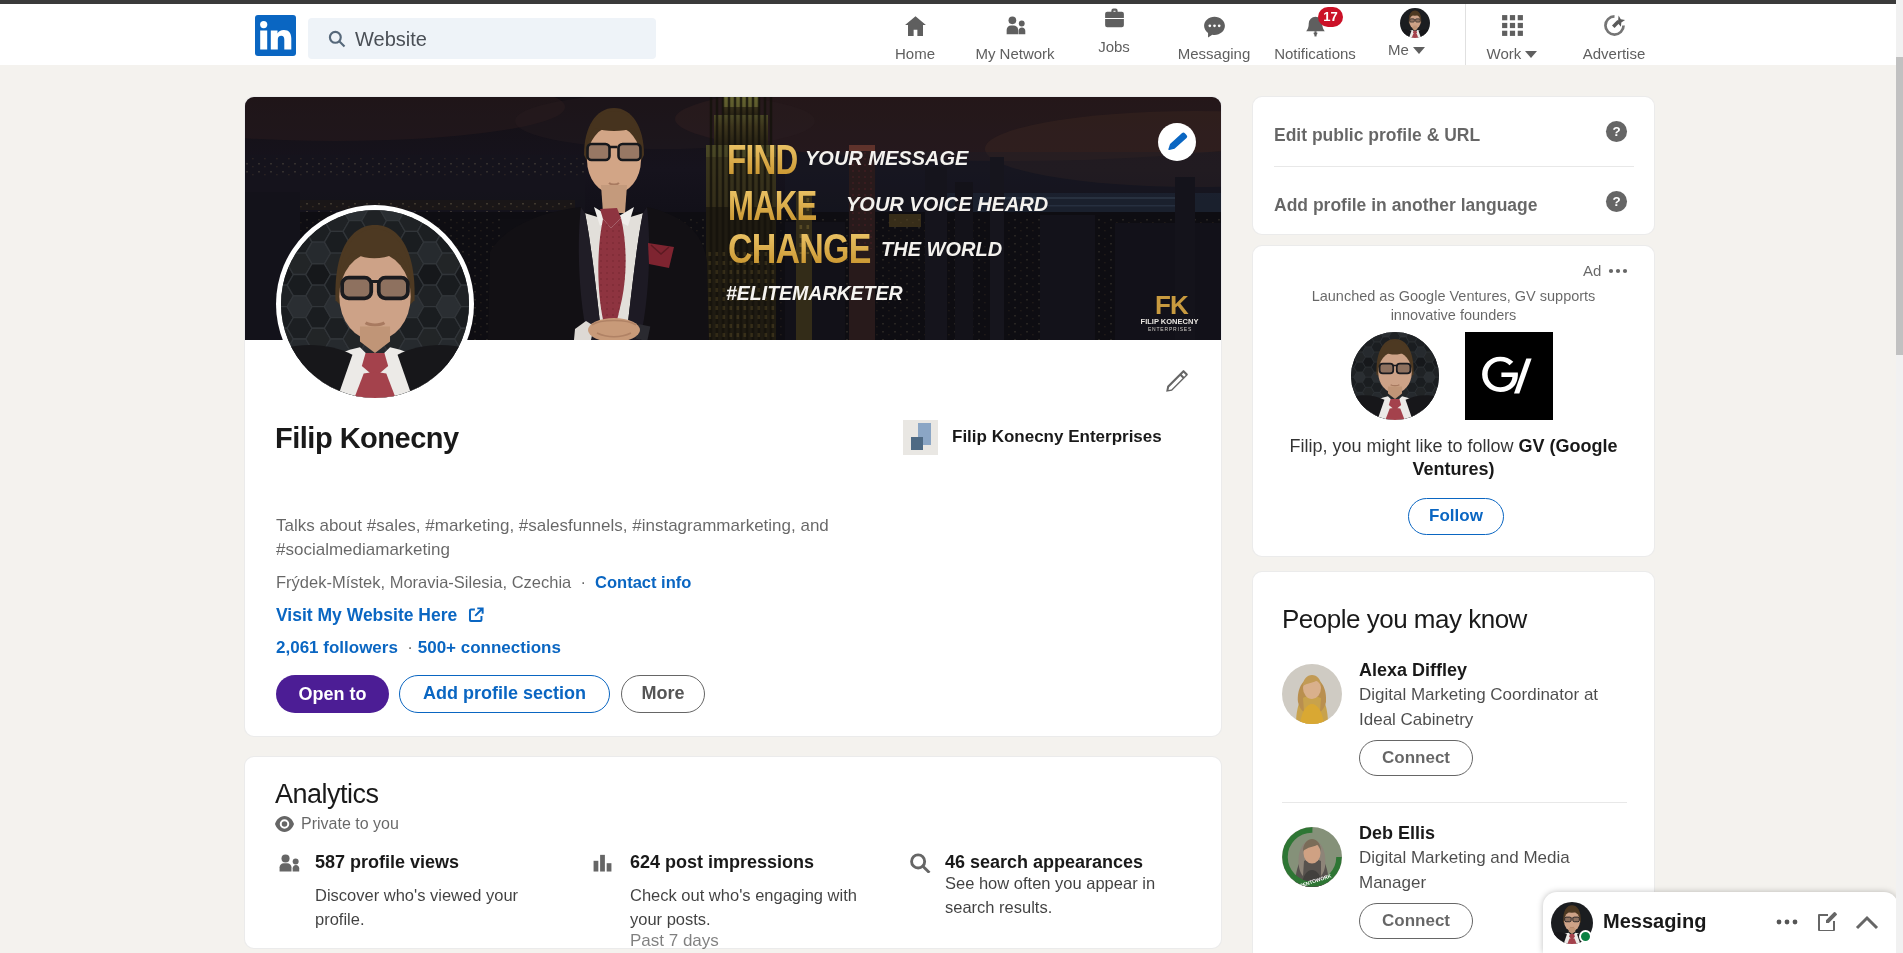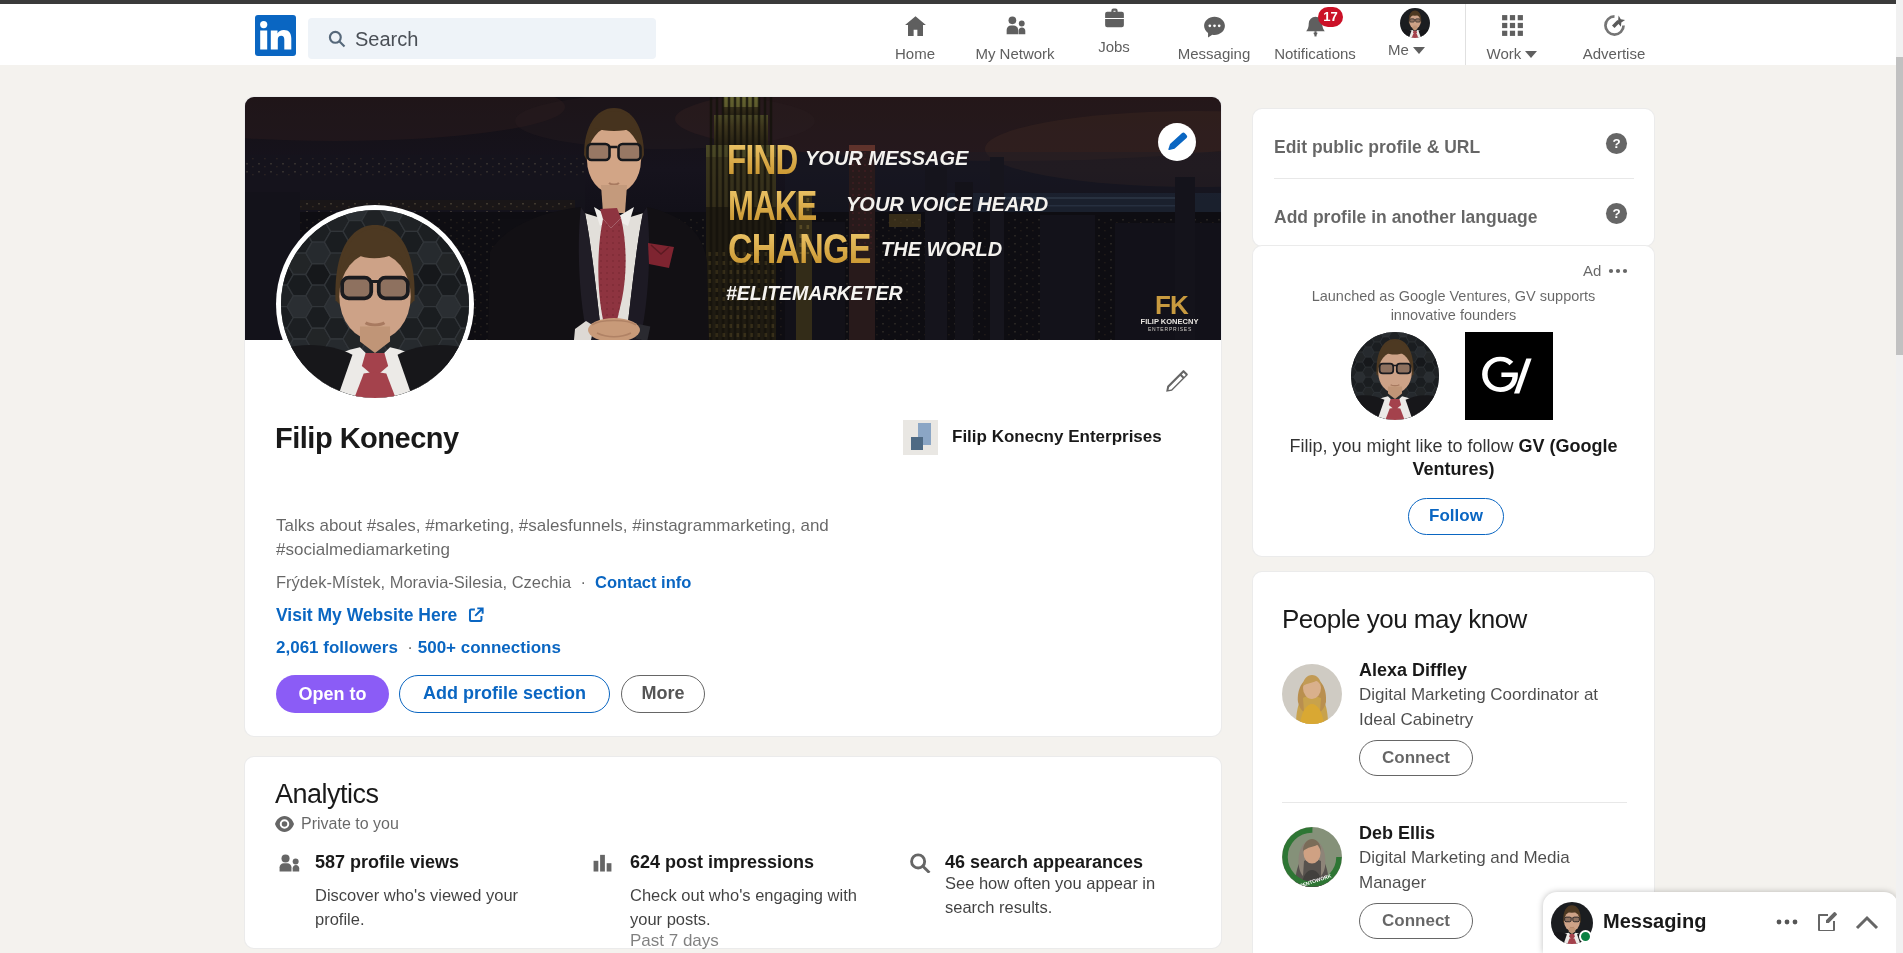--- a/index.html
+++ b/index.html
@@ -24,21 +24,21 @@
     <circle cx="8.7" cy="9.6" r="3.6" fill="#fff"></circle>
     <rect x="5.2" y="15.5" width="7" height="19" fill="#fff"></rect>
     <path d="M15.8 15.5h6.7v2.9c1-1.8 3.2-3.4 6.4-3.4 5.1 0 7.4 3.2 7.4 8.6v10.9h-7V24.7c0-2.4-0.9-4-3-4-2.3 0-3.5 1.6-3.5 4v9.8h-7z" fill="#fff"></path>
   </svg>
 
   <div class="abs" style="left:308px;top:14px;width:348px;height:41px;background:#eef3f8;border-radius:4px;"></div>
   <svg class="abs" style="left:327px;top:25px;" width="20" height="20" viewBox="0 0 24 24" fill="none" stroke="#56687a" stroke-width="2.6">
       <circle cx="10" cy="10" r="6.5"></circle>
       <line x1="15" y1="15" x2="21" y2="21"></line>
     </svg>
-  <div class="abs" style="left:355px;top:24px;font-size:20px;color:#4a4f56;">Search</div>
+  <div class="abs" style="left:355px;top:24px;font-size:20px;color:#4a4f56;">Website</div>
 </div>
 
 <div id="nav">
     <div class="abs" style="left:865px;top:13px;width:100px;text-align:center;">
     <svg width="25" height="25" viewBox="0 0 24 21" style="overflow:visible">
         <path d="M12 1.5l10 8.5h-2.8v10.5h-5.4v-6h-3.6v6H4.8V10H2z" fill="#5f5f5f"></path>
       </svg>
     <div style="font-size:15px;color:#5f5f5f;margin-top:3px;">Home</div></div>
     <div class="abs" style="left:965px;top:13px;width:100px;text-align:center;">
     <svg width="25" height="25" viewBox="0 0 24 21" style="overflow:visible">
@@ -440,21 +440,21 @@
     </svg>
 
   <div class="abs g90" style="left:30px;top:325px;font-size:29px;font-weight:700;letter-spacing:-0.5px;">Filip Konecny</div>
   <div class="abs" style="left:31px;top:476px;font-size:16.5px;"><span class="g60">Frýdek-Místek, Moravia-Silesia, Czechia&nbsp; ·&nbsp; </span><span class="blue b">Contact info</span></div>
   <div class="abs g60" style="left:31px;top:417px;font-size:17px;line-height:24px;">Talks about #sales, #marketing, #salesfunnels, #instagrammarketing, and<br>#socialmediamarketing</div>
   <div class="abs blue b" style="left:31px;top:508px;font-size:17.5px;">Visit My Website Here&nbsp; <svg width="19" height="19" viewBox="0 0 24 24" fill="#0a66c2" style="vertical-align:-3px">
         <path d="M21 3v8h-2.5V7.3L11.2 14.6 9.4 12.8 16.7 5.5H13V3zM17 19H5V7h5V4.5H5A2.5 2.5 0 0 0 2.5 7v12A2.5 2.5 0 0 0 5 21.5h12a2.5 2.5 0 0 0 2.5-2.5v-5H17z"></path>
       </svg></div>
   <div class="abs b" style="left:31px;top:541px;font-size:17px;"><span class="blue">2,061 followers</span><span class="g60" style="font-weight:400;"> &nbsp;· </span><span class="blue">500+ connections</span></div>
 
-  <div class="abs" style="left:31px;top:578px;width:113px;height:38px;background:#8b5cf6;color:#fff;border-radius:19px;font-size:18px;font-weight:700;line-height:38px;text-align:center;">Open to</div>
+  <div class="abs" style="left:31px;top:578px;width:113px;height:38px;background:#4c1d95;color:#fff;border-radius:19px;font-size:18px;font-weight:700;line-height:38px;text-align:center;">Open to</div>
   <div class="abs" style="left:154px;top:578px;width:211px;height:38px;border:1.5px solid #0a66c2;color:#0a66c2;border-radius:19px;font-size:18px;font-weight:700;line-height:35px;text-align:center;">Add profile section</div>
   <div class="abs" style="left:376px;top:578px;width:84px;height:38px;border:1.5px solid #666;color:#555;border-radius:19px;font-size:18px;font-weight:700;line-height:35px;text-align:center;">More</div>
 
   <div class="abs" style="left:658px;top:323px;width:35px;height:35px;background:#e9e7e3;">
     <div class="abs" style="left:15px;top:3px;width:13px;height:22px;background:#8ba6c5;"></div>
     <div class="abs" style="left:8px;top:17px;width:12px;height:13px;background:#4e6a84;"></div>
   </div>
   <div class="abs g90 b" style="left:707px;top:330px;font-size:17px;">Filip Konecny Enterprises</div>
 </div>
 
@@ -483,21 +483,21 @@
       <div class="abs" style="left:385px;top:174px;font-size:17px;color:rgba(0,0,0,0.5);">Past 7 days</div>
       <div class="abs" style="left:663px;top:94px;"><svg width="25" height="22" viewBox="0 0 21 18">
           <circle cx="8.5" cy="8.5" r="5.5" fill="none" stroke="#666" stroke-width="2.4"></circle>
           <line x1="12.5" y1="12.5" x2="18" y2="18" stroke="#666" stroke-width="2.4"></line>
         </svg></div>
       <div class="abs g90 b" style="left:700px;top:95px;font-size:18px;">46 search appearances</div>
       <div class="abs" style="left:700px;top:114px;font-size:16.5px;line-height:24px;color:rgba(0,0,0,0.75);">See how often you appear in<br>search results.</div>
     </div>
 </div>
 
-<div class="abs card" style="left:1252px;top:108px;width:403px;height:139px;">
+<div class="abs card" style="left:1252px;top:96px;width:403px;height:139px;">
   <div class="abs g60 b" style="left:21px;top:28px;font-size:17.5px;">Edit public profile &amp; URL</div>
   <div class="abs" style="left:21px;top:69px;width:360px;height:1px;background:#e8e8e8;"></div>
   <div class="abs g60 b" style="left:21px;top:98px;font-size:17.5px;">Add profile in another language</div>
   <svg class="abs qm" style="left:352px;top:23px;" width="23" height="23" viewBox="0 0 24 24">
       <circle cx="12" cy="12" r="11" fill="#666"></circle>
       <text x="12" y="17" text-anchor="middle" font-size="14" font-weight="bold" fill="#fff">?</text>
     </svg>
   <svg class="abs qm" style="left:352px;top:93px;" width="23" height="23" viewBox="0 0 24 24">
       <circle cx="12" cy="12" r="11" fill="#666"></circle>
       <text x="12" y="17" text-anchor="middle" font-size="14" font-weight="bold" fill="#fff">?</text>

